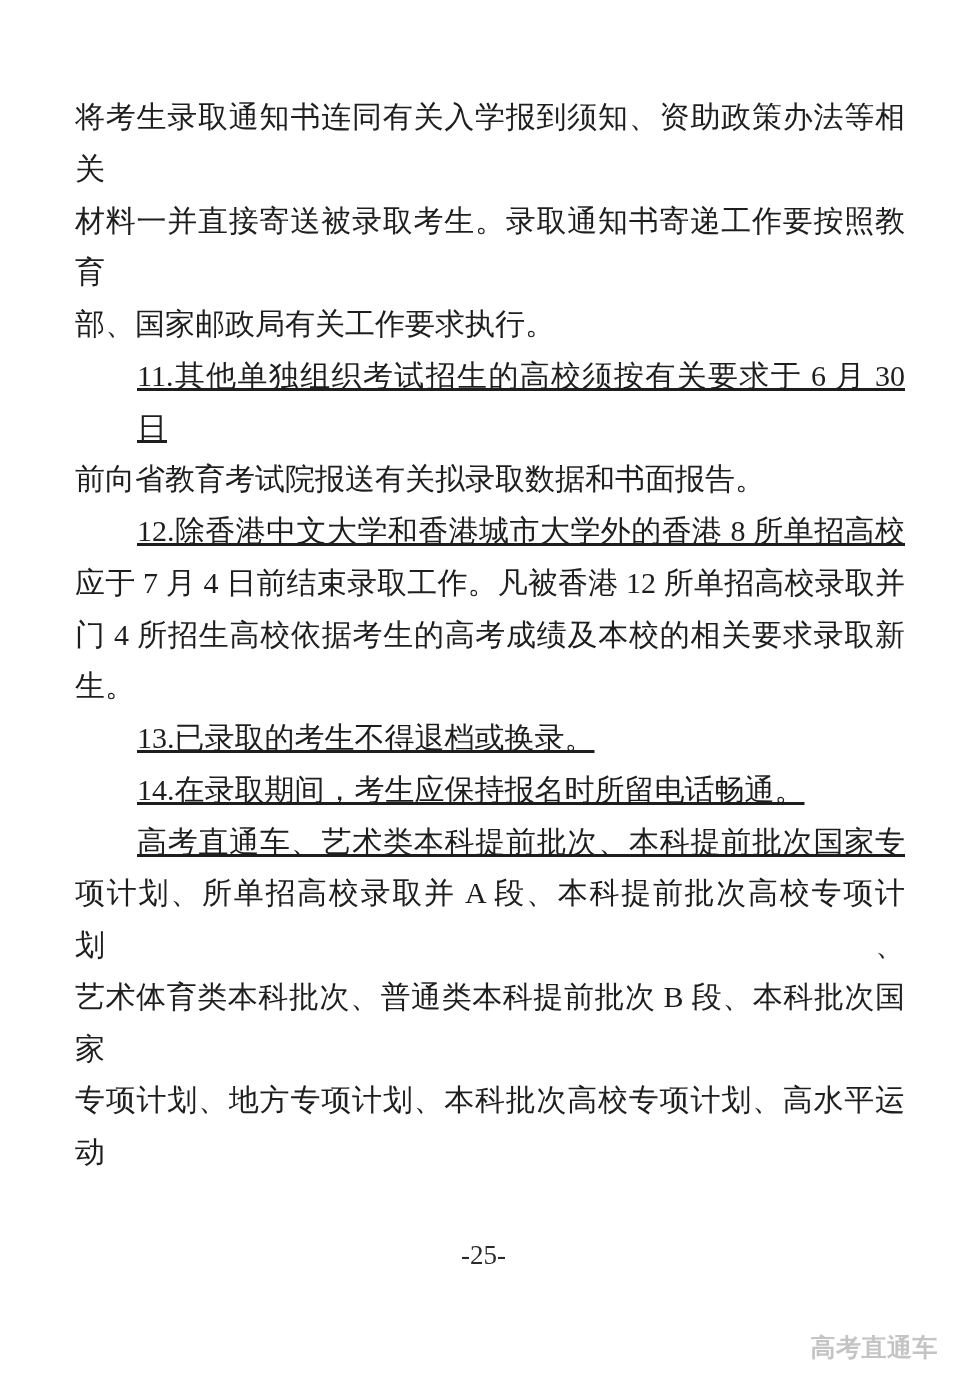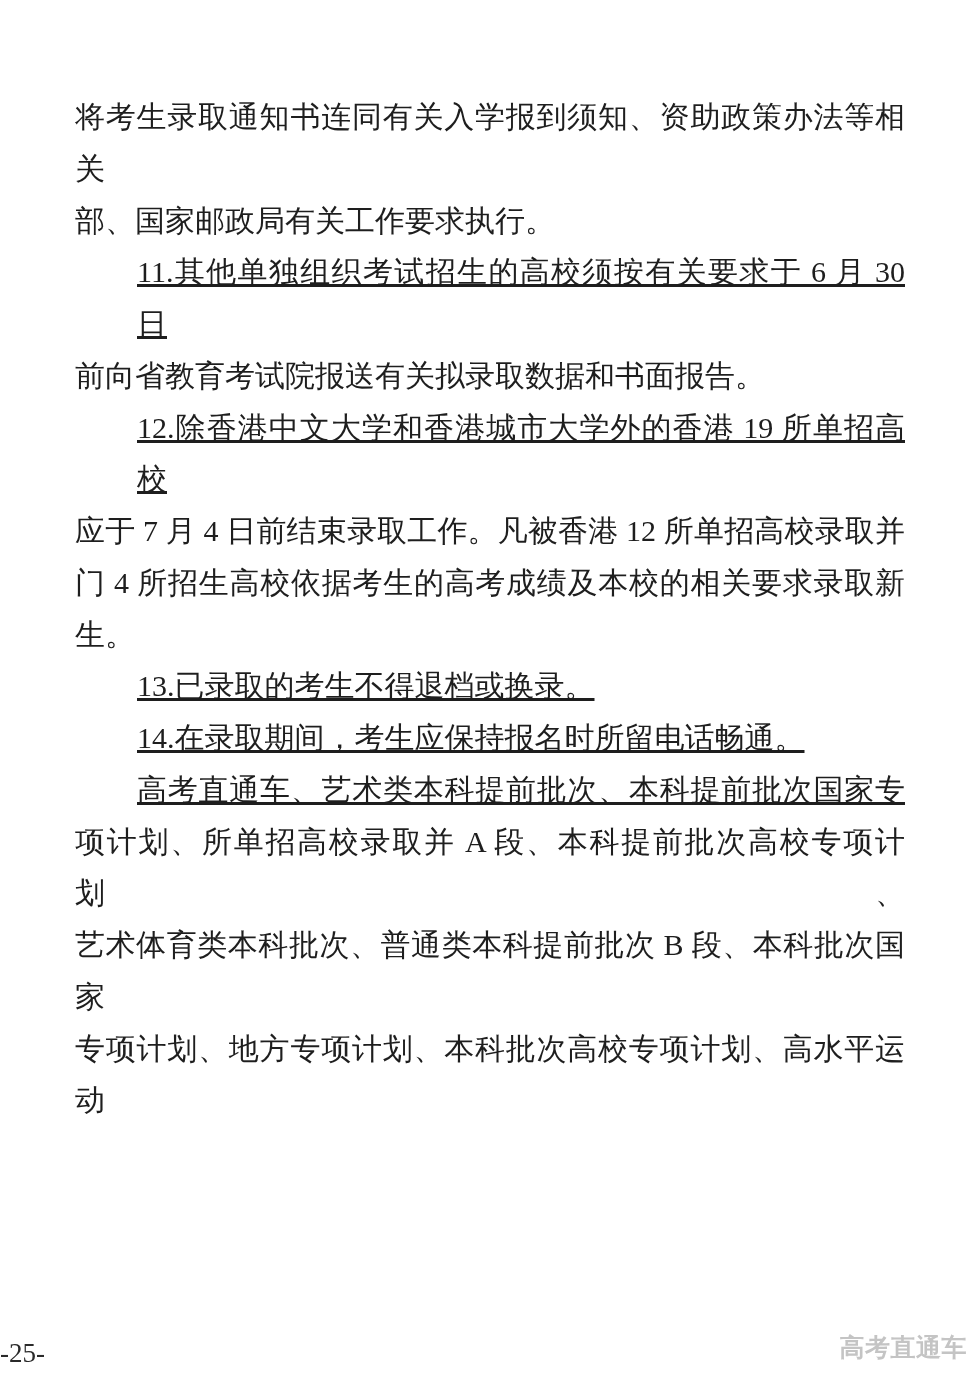--- a/index.html
+++ b/index.html
@@ -37,49 +37,50 @@
   .ln.ind {
     padding-left: 62px;
     text-decoration: underline;
   }
   
   .ln.kai {
     letter-spacing: 2px;
   }
   .pageno {
     position: absolute;
-    top: 1338px;
+    top: 1240px;
     left: 0;
     width: 100%;
-    text-align: left;
+    text-align: center;
     font-size: 27px;
     color: #2a2a2a;
   }
   .watermark {
     position: absolute;
     top: 1331px;
-    right: 0;
+    right: 29px;
     font-size: 25px;
     font-weight: bold;
     font-family: "Liberation Sans", "DejaVu Sans", sans-serif;
     color: #c4c4c4;
     letter-spacing: 0.5px;
   }
 </style>
 </head>
 <body>
 
 <div class="page">
 
   <main class="doc">
     <div class="ln">将考生录取通知书连同有关入学报到须知、资助政策办法等相关</div>
+    <div class="ln">材料一并直接寄送被录取考生。录取通知书寄递工作要按照教育</div>
     <div class="ln last">部、国家邮政局有关工作要求执行。</div>
     <div class="ln ind">11.其他单独组织考试招生的高校须按有关要求于 6 月 30 日</div>
     <div class="ln last">前向省教育考试院报送有关拟录取数据和书面报告。</div>
-    <div class="ln ind">12.除香港中文大学和香港城市大学外的香港 19 所单招高校</div>
+    <div class="ln ind">12.除香港中文大学和香港城市大学外的香港 8 所单招高校</div>
     <div class="ln">应于 7 月 4 日前结束录取工作。凡被香港 12 所单招高校录取并</div>
     <div class="ln">门 4 所招生高校依据考生的高考成绩及本校的相关要求录取新</div>
     <div class="ln last">生。</div>
     <div class="ln ind last">13.已录取的考生不得退档或换录。</div>
     <div class="ln ind last">14.在录取期间，考生应保持报名时所留电话畅通。</div>
     <div class="ln ind">高考直通车、艺术类本科提前批次、本科提前批次国家专</div>
     <div class="ln">项计划、所单招高校录取并 A 段、本科提前批次高校专项计划、</div>
     <div class="ln">艺术体育类本科批次、普通类本科提前批次 B 段、本科批次国家</div>
     <div class="ln">专项计划、地方专项计划、本科批次高校专项计划、高水平运动</div>
 

